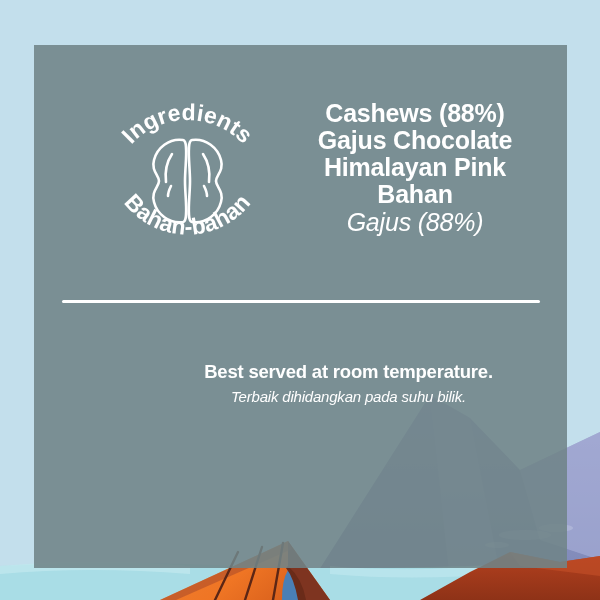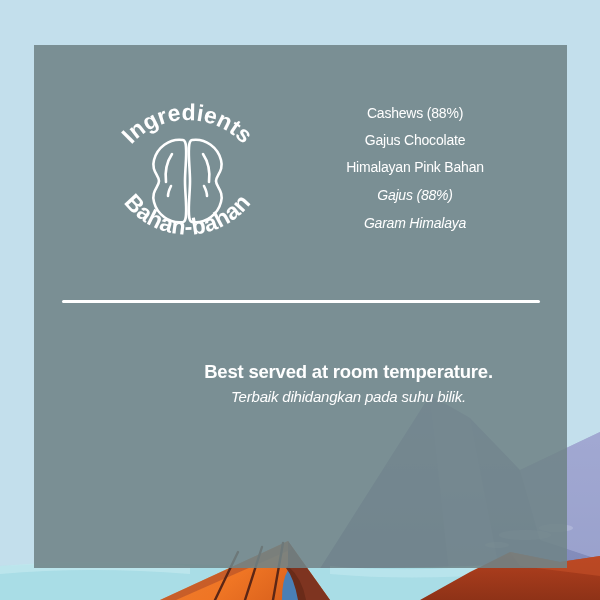--- a/index.html
+++ b/index.html
@@ -59,29 +59,29 @@
   
   #ingredients {
     position: absolute;
     left: 290px;
     top: 100px;
     width: 250px;
     text-align: center;
     color: #ffffff;
   }
   #ingredients .en {
-    font-weight: 400;
-    font-size: 14px;
+    font-weight: 700;
+    font-size: 25px;
     line-height: 27px;
     letter-spacing: -0.2px;
   }
   #ingredients .my {
     font-style: italic;
     font-weight: 400;
-    font-size: 14px;
+    font-size: 25px;
     line-height: 28px;
     letter-spacing: -0.2px;
   }
 
   
   #divider {
     position: absolute;
     left: 62px;
     top: 300px;
     width: 478px;
@@ -209,21 +209,20 @@
         <path d="M 109 108 C 111 112, 112 115, 112 118"></path>
       </g>
     </svg>
   </div>
 
   <div id="ingredients">
     <div class="en">Cashews (88%)</div>
     <div class="en">Gajus Chocolate</div>
     <div class="en">Himalayan Pink Bahan</div>
     <div class="my">Gajus (88%)</div>
-    <div class="my">Garam Himalaya</div>
   </div>
 
   <div id="divider"></div>
 
   <div id="notes">
 
     <div class="blk">
       <div class="en">Best served at room temperature.</div>
       <div class="my">Terbaik dihidangkan pada suhu bilik.</div>
     </div>

